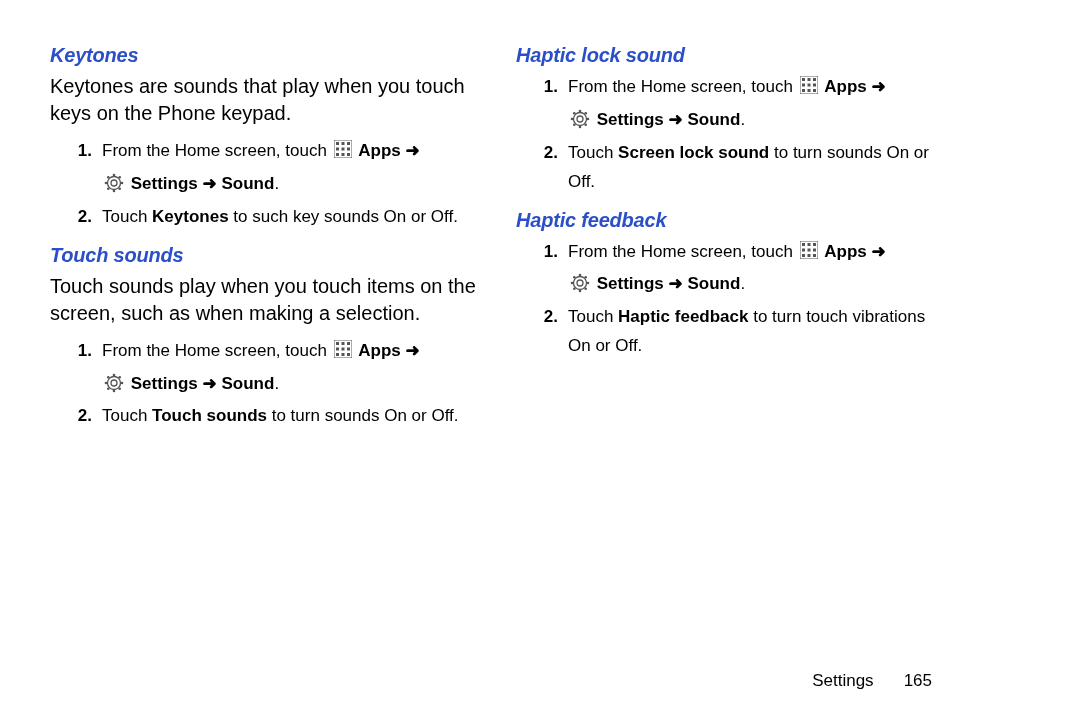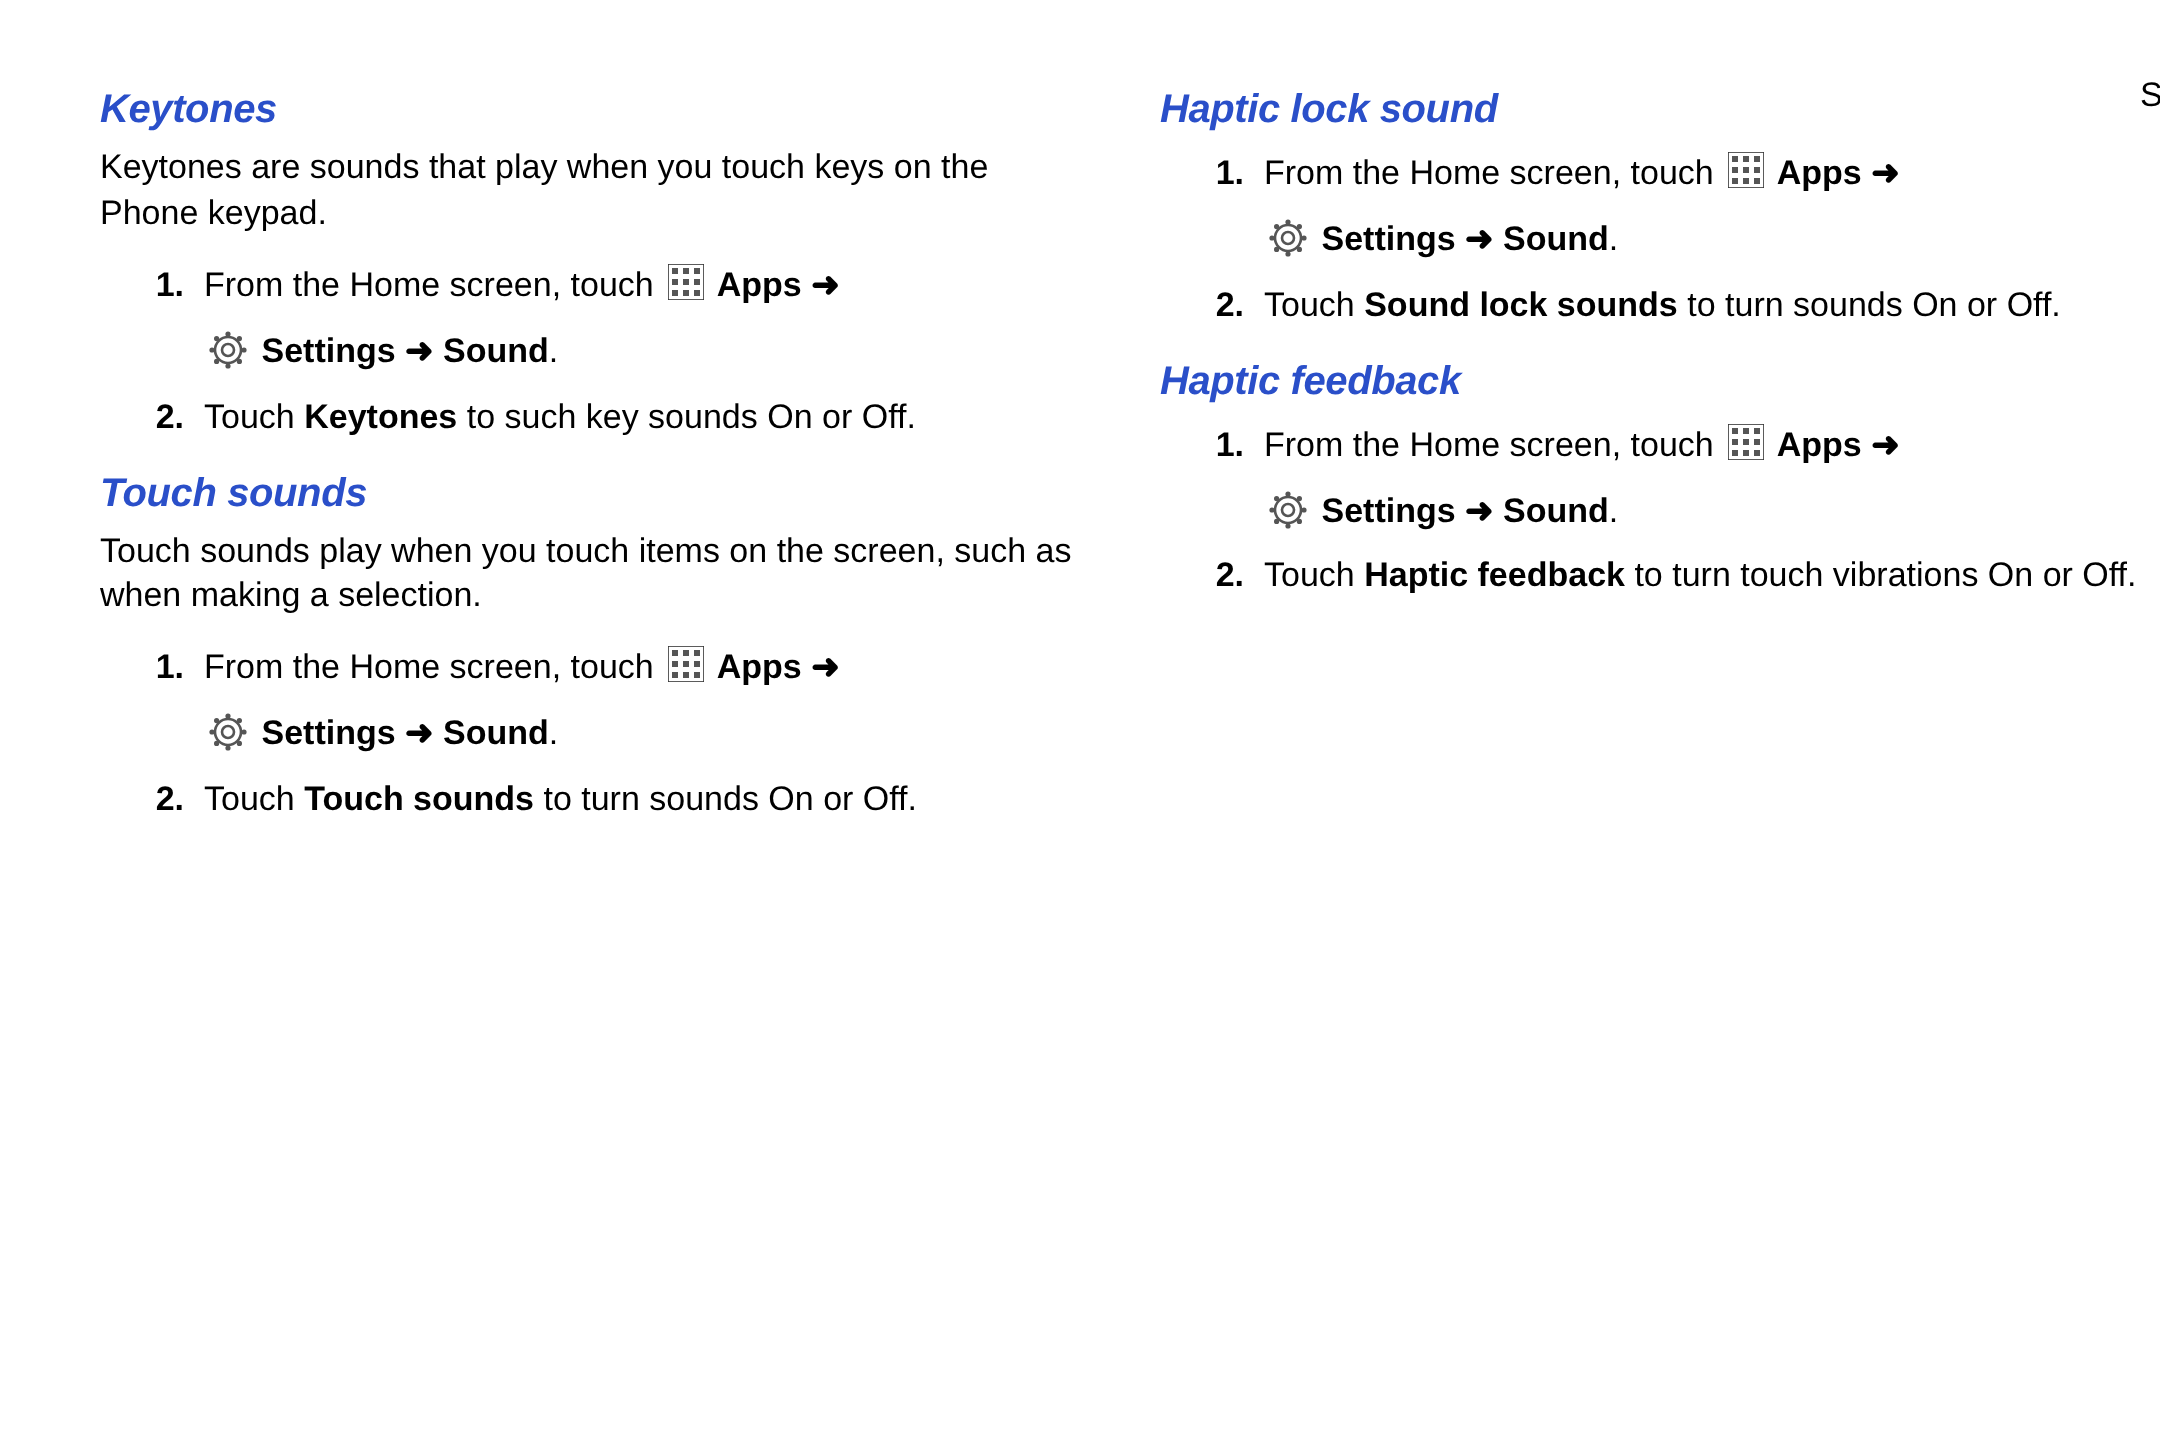--- a/index.html
+++ b/index.html
@@ -10,39 +10,40 @@
     background: #fff;
     font-family: Arial, Helvetica, sans-serif;
     color: #000;
   }
   .page {
     box-sizing: border-box;
     width: 992px;
     height: 720px;
     padding: 38px 50px 29px 50px;
     display: flex;
+    flex-direction: column;
   }
   .cols {
     flex: 1;
     display: flex;
     gap: 40px;
   }
   .col {
     width: 490px;
   }
   h3.section-head {
     color: #2a4fc9;
     font-style: italic;
     font-weight: 700;
     font-size: 20px;
     margin: 6px 0 6px 0;
     letter-spacing: -0.2px;
   }
   p.body {
-    font-size: 17px;
+    font-size: 20px;
     line-height: 1.35;
     margin: 4px 0 10px 0;
   }
   ol.steps {
     list-style: none;
     padding: 0;
     margin: 2px 0 12px 0;
   }
   ol.steps > li {
     display: flex;
@@ -255,21 +256,21 @@
                     </g>
                   </svg>
               </span>
               <span class="bold"> <span>Settings</span> <span class="arrow">➜</span>  <span>Sound</span></span><span>.</span>
             </span>
           </span>
         </li>
         <li>
           <span class="num">2.</span>
           <span class="txt">
-            <span>Touch </span><span class="bold">Sound lock sounds</span><span> to turn sounds On or Off.</span>
+            <span>Touch </span><span class="bold">Screen lock sound</span><span> to turn sounds On or Off.</span>
           </span>
         </li>
       </ol>
 
       <h3 class="section-head">Haptic feedback</h3>
       <ol class="steps">
         <li>
           <span class="num">1.</span>
           <span class="txt">
             <span>From the Home screen, touch </span>

